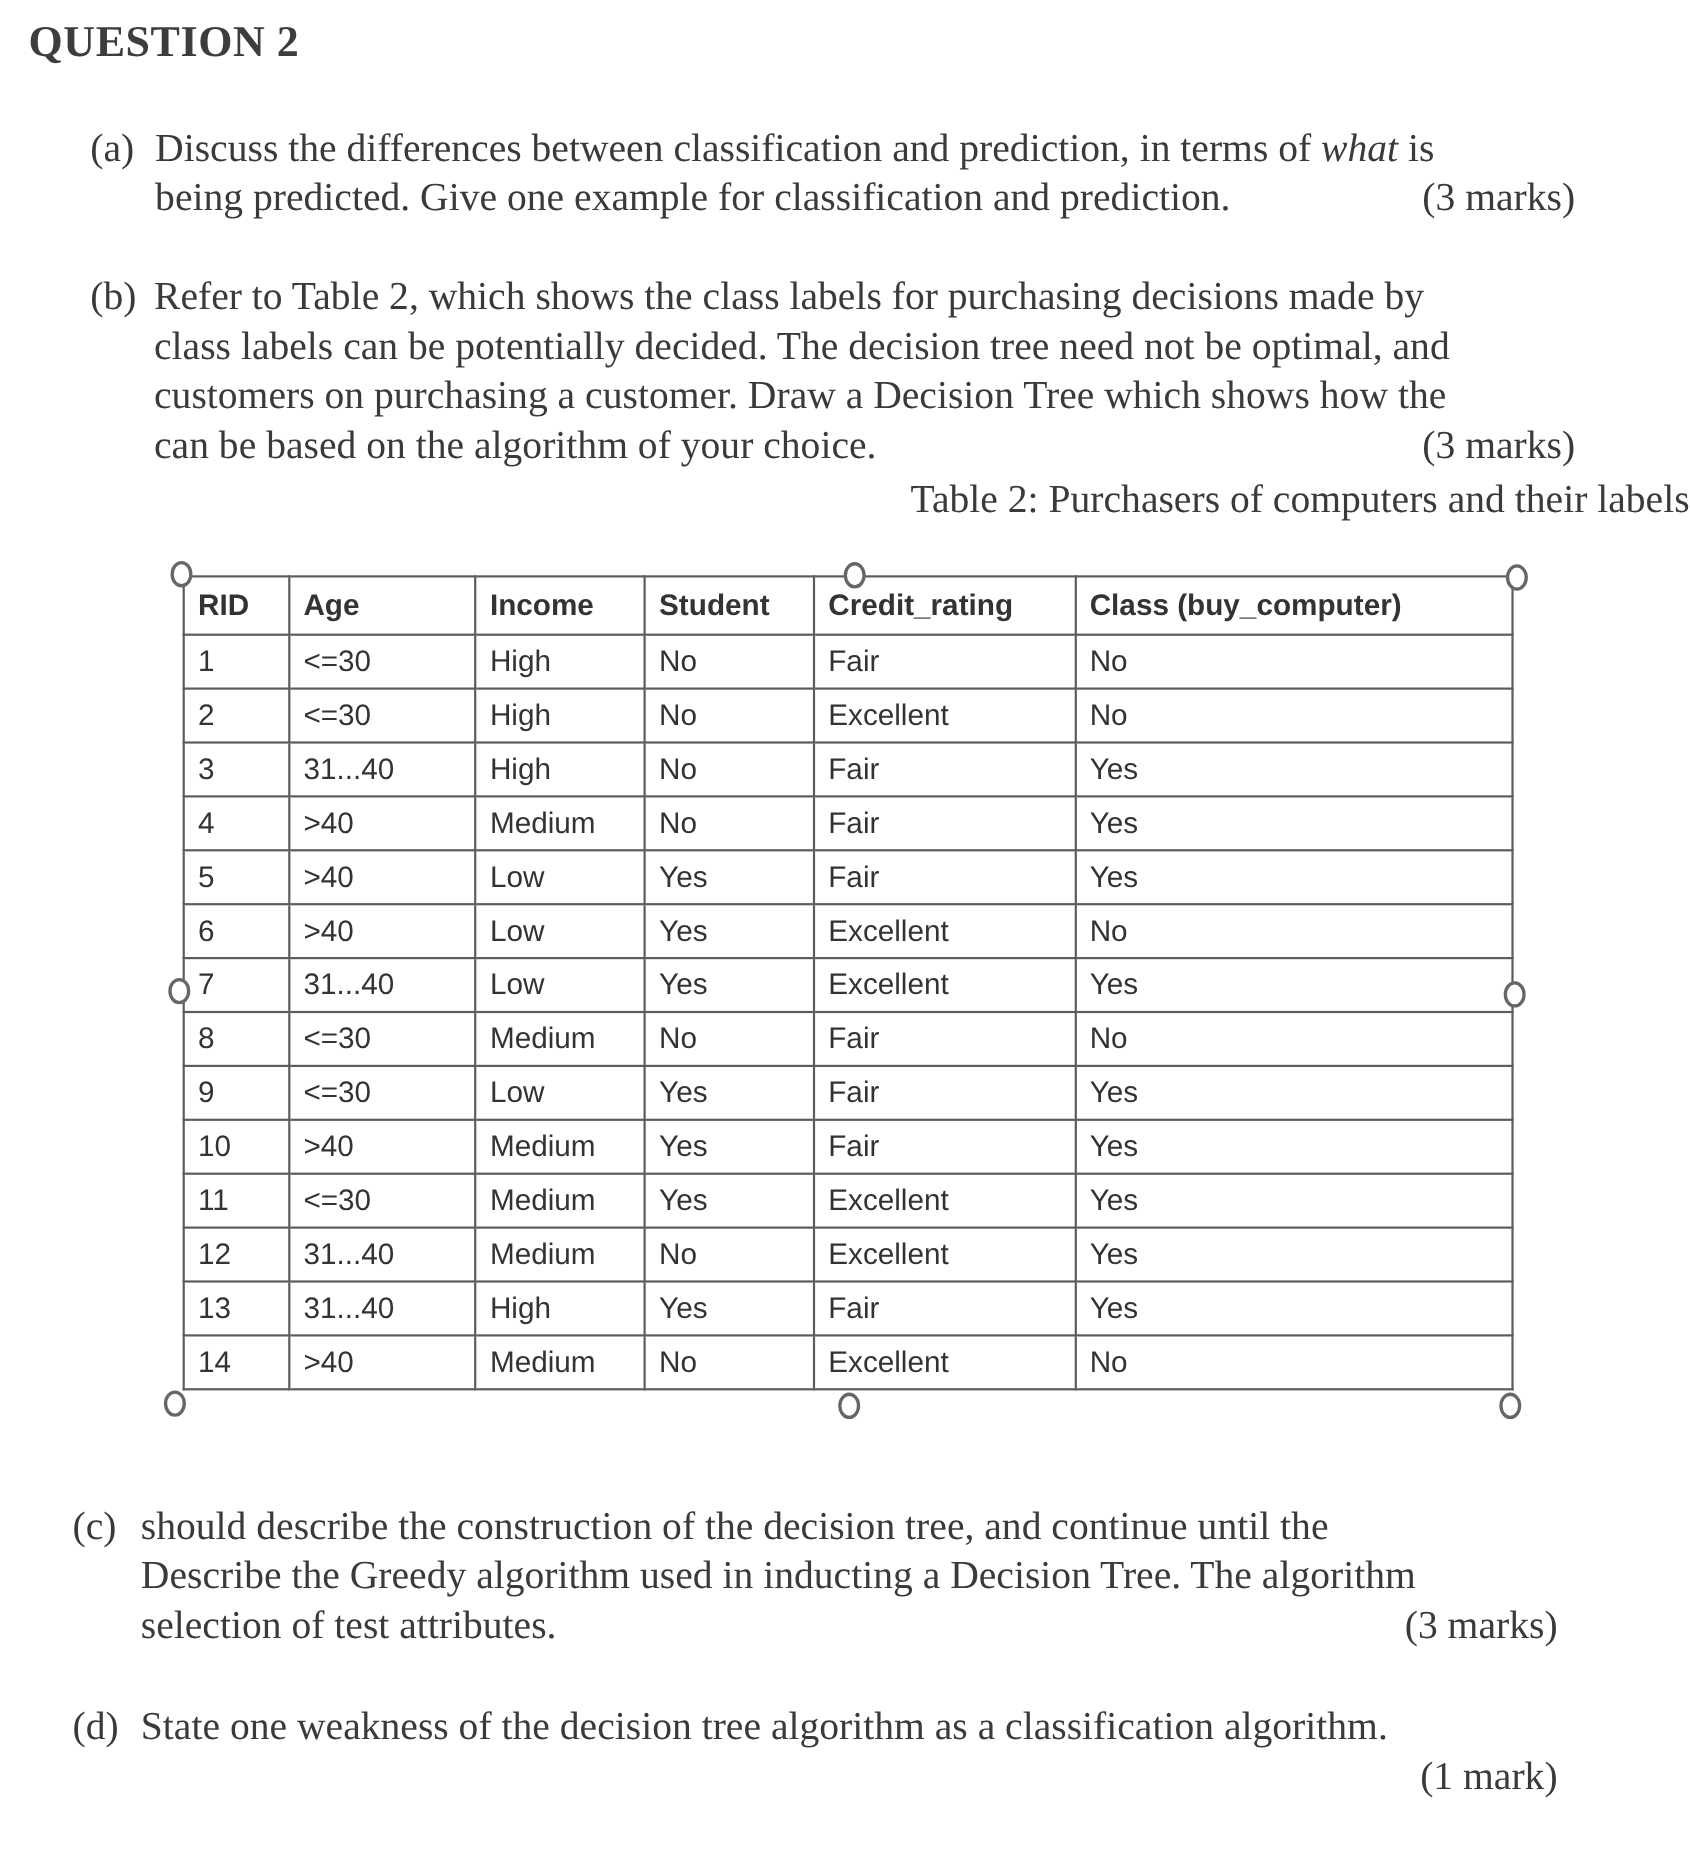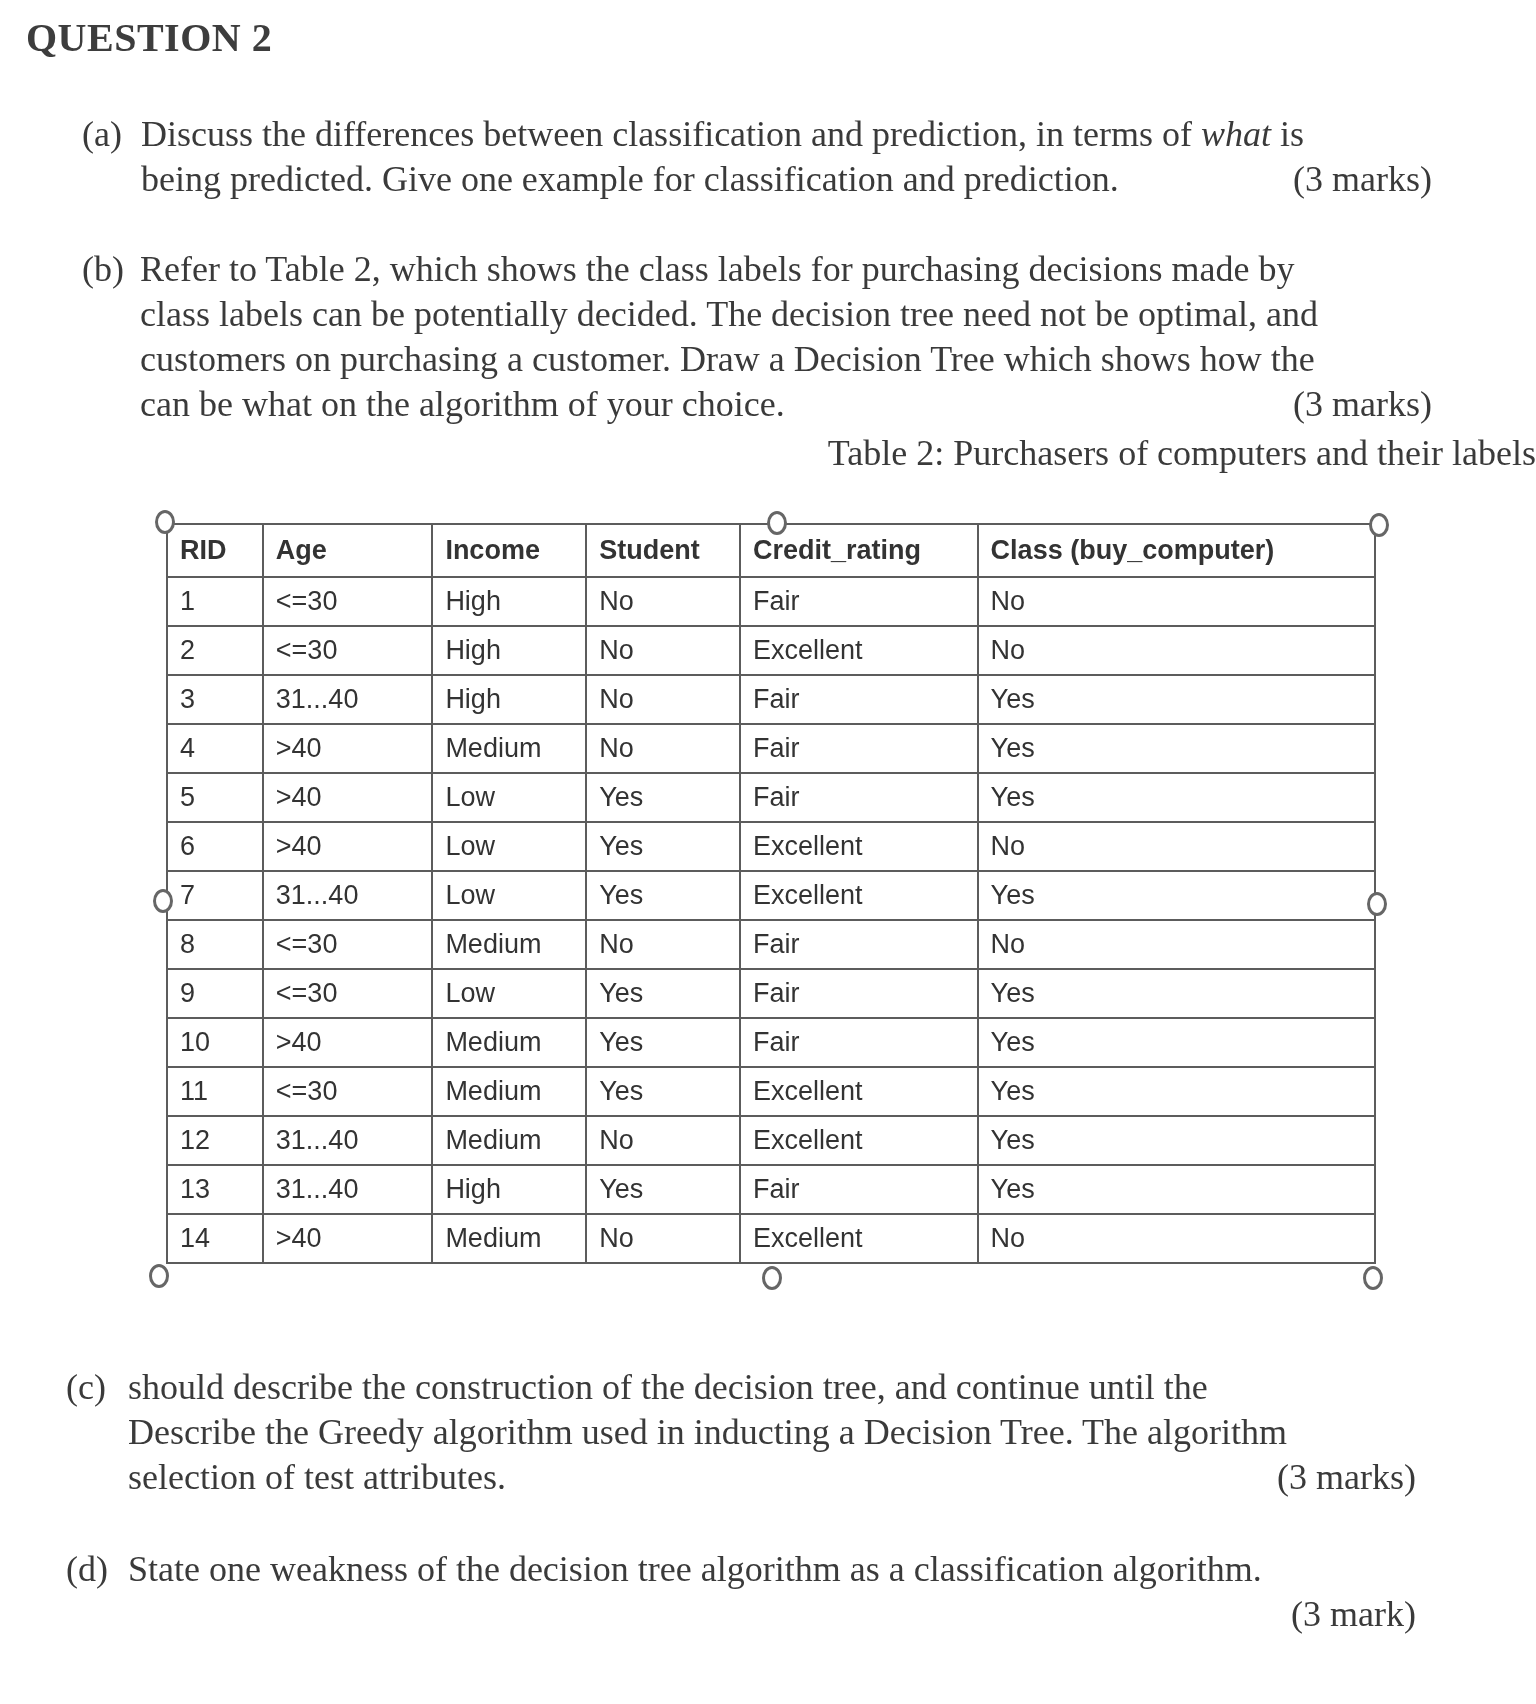--- a/index.html
+++ b/index.html
@@ -69,21 +69,21 @@
     <span class="line"><span>being predicted. Give one example for classification and prediction.</span><span class="marks">(3 marks)</span></span>
   </div>
 </div>
 
 <div class="q q-b">
   <span class="lbl">(b)</span>
   <div class="body">
     <span class="line">Refer to Table 2, which shows the class labels for purchasing decisions made by</span>
     <span class="line">class labels can be potentially decided.  The decision tree need not be optimal, and</span>
     <span class="line">customers on purchasing a customer.  Draw a Decision Tree which shows how the</span>
-    <span class="line"><span>can be what on the algorithm of your choice.</span><span class="marks">(3 marks)</span></span>
+    <span class="line"><span>can be based on the algorithm of your choice.</span><span class="marks">(3 marks)</span></span>
   </div>
 </div>
 
 <div class="caption">Table 2: Purchasers of computers and their labels</div>
 
 <div class="table-wrap">
   <table>
     <colgroup>
       <col class="c-rid">
         <col class="c-age">
@@ -234,15 +234,15 @@
     <span class="line">should describe the construction of the decision tree, and continue until the</span>
     <span class="line">Describe the Greedy algorithm used in inducting a Decision Tree. The algorithm</span>
     <span class="line"><span>selection of test attributes.</span><span class="marks">(3 marks)</span></span>
   </div>
 </div>
 
 <div class="q q-d">
   <span class="lbl">(d)</span>
   <div class="body">
     <span class="line">State one weakness of the decision tree algorithm as a classification algorithm.</span>
-    <span class="line">&nbsp;<span class="marks">(3 mark)</span></span>
+    <span class="line">&nbsp;<span class="marks">(1 mark)</span></span>
   </div>
 </div>
 
 </body></html>

